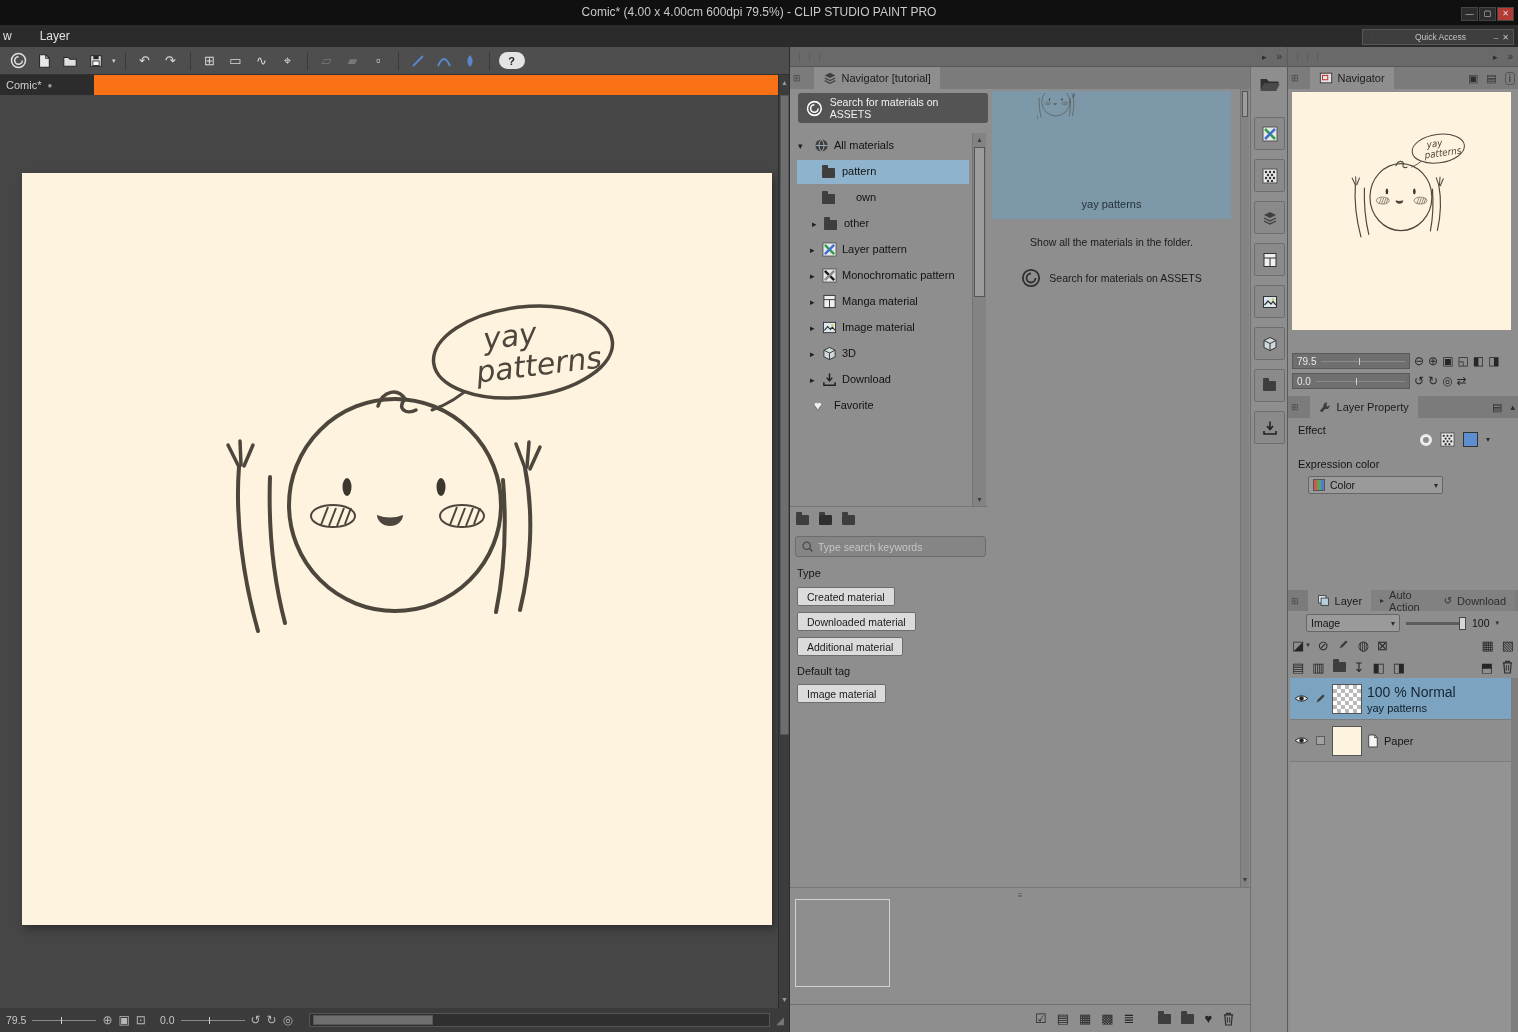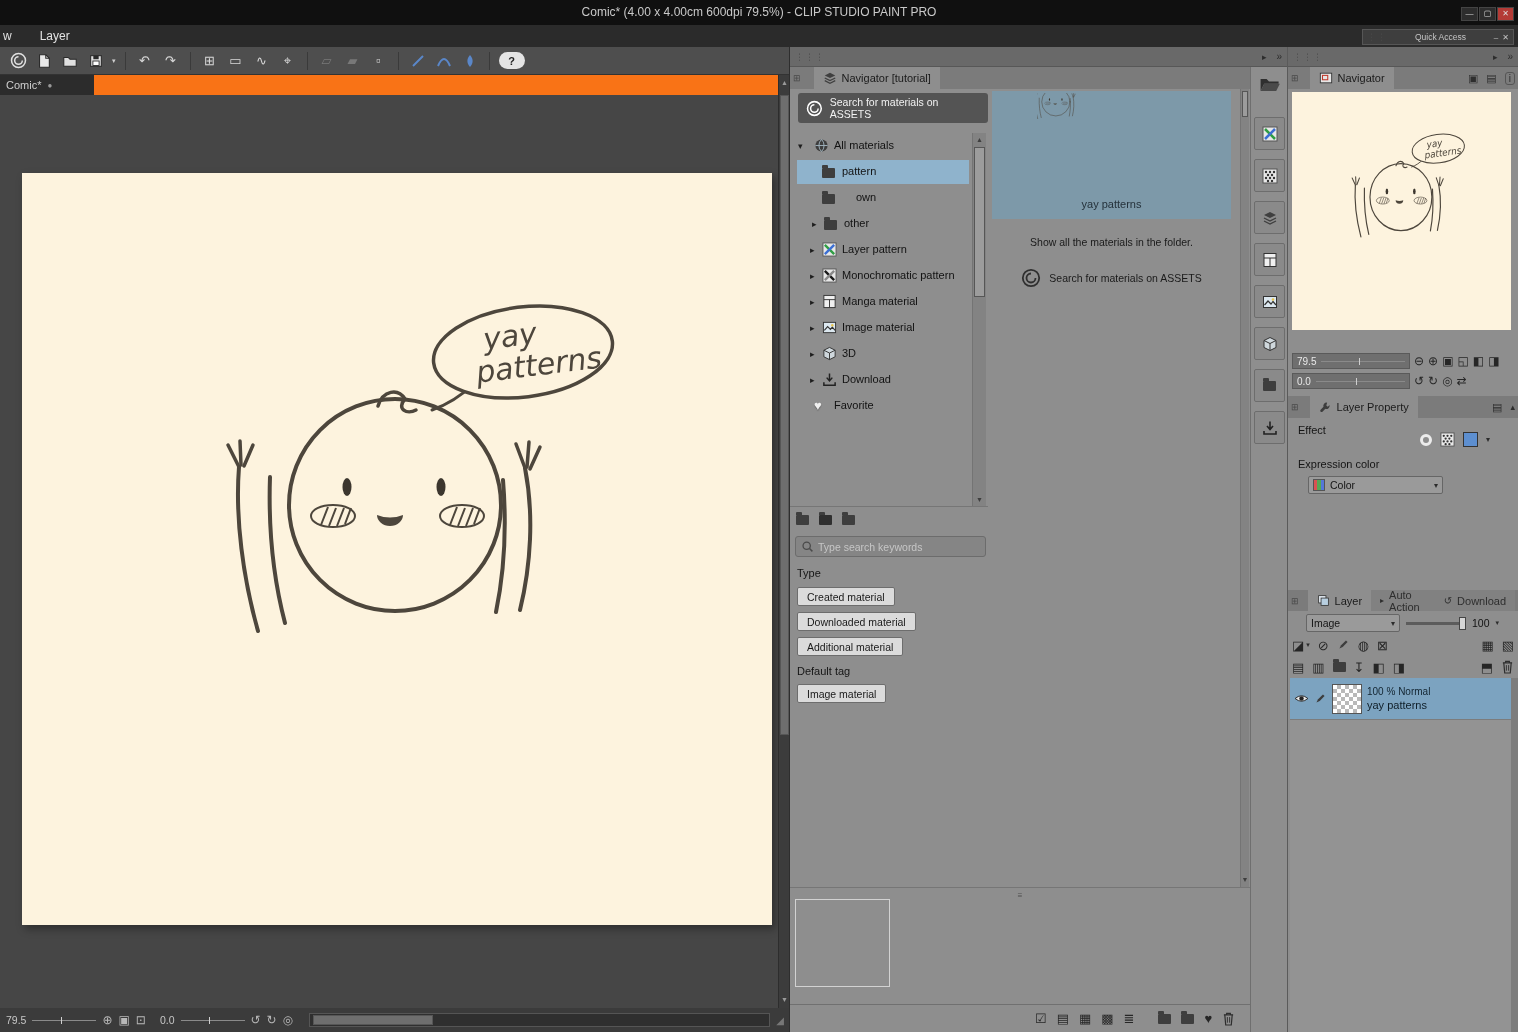--- a/index.html
+++ b/index.html
@@ -666,19 +666,30 @@
   <div class="abs" style="left:2px;top:631px;width:226px;height:354px;background:#939393">
     <div class="lrow" style="top:0;background:#7ca3c0">
       <svg width="15" height="11">
           <use href="#i-eye"></use>
         </svg>
       <svg width="13" height="13">
           <use href="#i-pen"></use>
         </svg>
       <span class="thumb30 checker"></span>
       <span style="display:flex;flex-direction:column;gap:2px">
-        <span style="font-size:10px;color:#132531">100 % Normal</span>
+        <span style="font-size:14px;color:#132531">100 % Normal</span>
         <span style="font-size:11px;color:#0e1d27">yay patterns</span>
       </span>
     </div>
+    <div class="lrow" style="top:42px;background:#8e8e8e">
+      <svg width="15" height="11">
+          <use href="#i-eye"></use>
+        </svg>
+      <span style="width:9px;height:9px;border:1px solid #5c5c5c;background:#a2a2a2;display:inline-block;margin:0 2px"></span>
+      <span class="thumb30" style="background:#fdf3de"></span>
+      <svg width="12" height="14">
+          <use href="#i-paper"></use>
+        </svg>
+      <span style="font-size:11px;color:#141414">Paper</span>
+    </div>
   </div>
   <div class="abs" style="left:223px;top:631px;width:7px;height:354px;background:#7d7d7d"></div>
 </div>
 
 </body></html>

